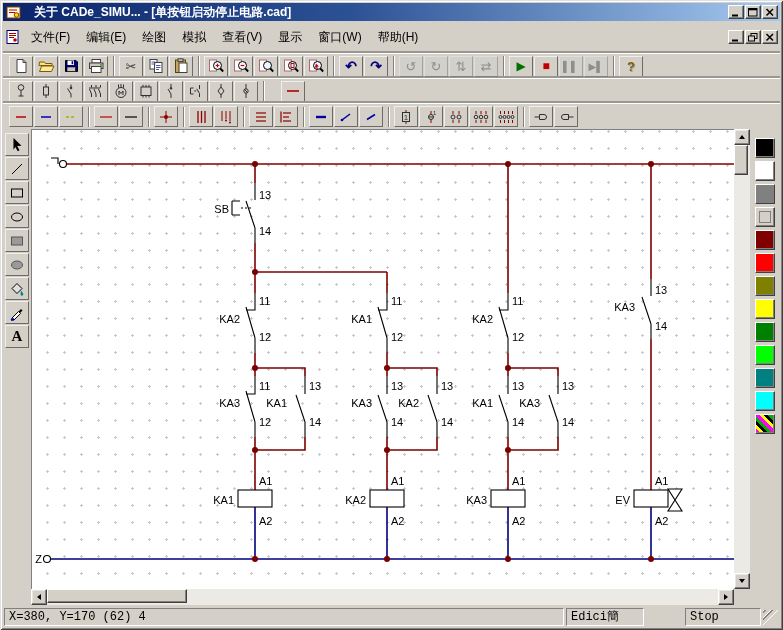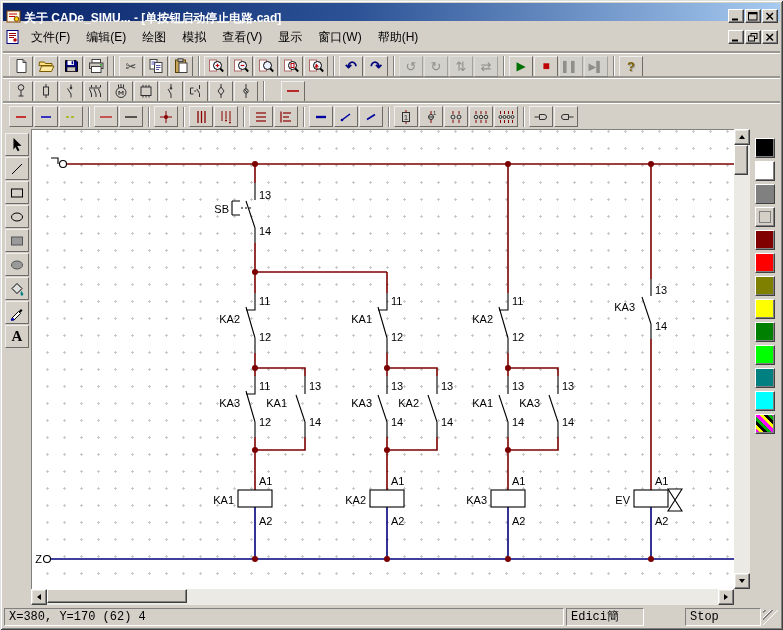--- a/index.html
+++ b/index.html
@@ -6,21 +6,21 @@
   html,body { width:783px; height:630px; }
   body { font-family: "Liberation Sans", sans-serif; background:#808080; }
   .window{
     position:relative; width:783px; height:630px; background:#d4d0c8;
     padding:3px; display:flex; flex-direction:column;
     box-shadow: inset 1px 1px 0 #dfdfdf, inset -1px -1px 0 #404040,
                 inset 2px 2px 0 #fff, inset -2px -2px 0 #808080;
   }
   
   .titlebar{ height:18px; flex:0 0 18px; background:linear-gradient(90deg,#0a246a 0%,#2c5296 45%,#a6caf0 100%);
-    display:flex; align-items:flex-start; padding:6px 2px; gap:3px; }
+    display:flex; align-items:center; padding:0 2px; gap:13px; }
   .titlebar .ttext{ color:#fff; font-weight:bold; font-size:12px; line-height:18px;
     flex:1; white-space:nowrap; overflow:hidden; }
   .appicon{ width:16px; height:15px; display:flex; align-items:center; justify-content:center; }
   .capbtn{ width:16px; height:14px; background:#d4d0c8; display:flex; align-items:center; justify-content:center;
     border:1px solid; border-color:#fff #404040 #404040 #fff; box-shadow: inset -1px -1px 0 #808080; }
   .capset{ display:flex; gap:1px; }
   
   .menubar{ height:20px; flex:0 0 20px; display:flex; align-items:center; padding:16px 2px; gap:0; }
   .mdiicon{ width:18px; height:16px; display:flex; align-items:center; }
   .menu-items{ display:flex; flex:1; }

